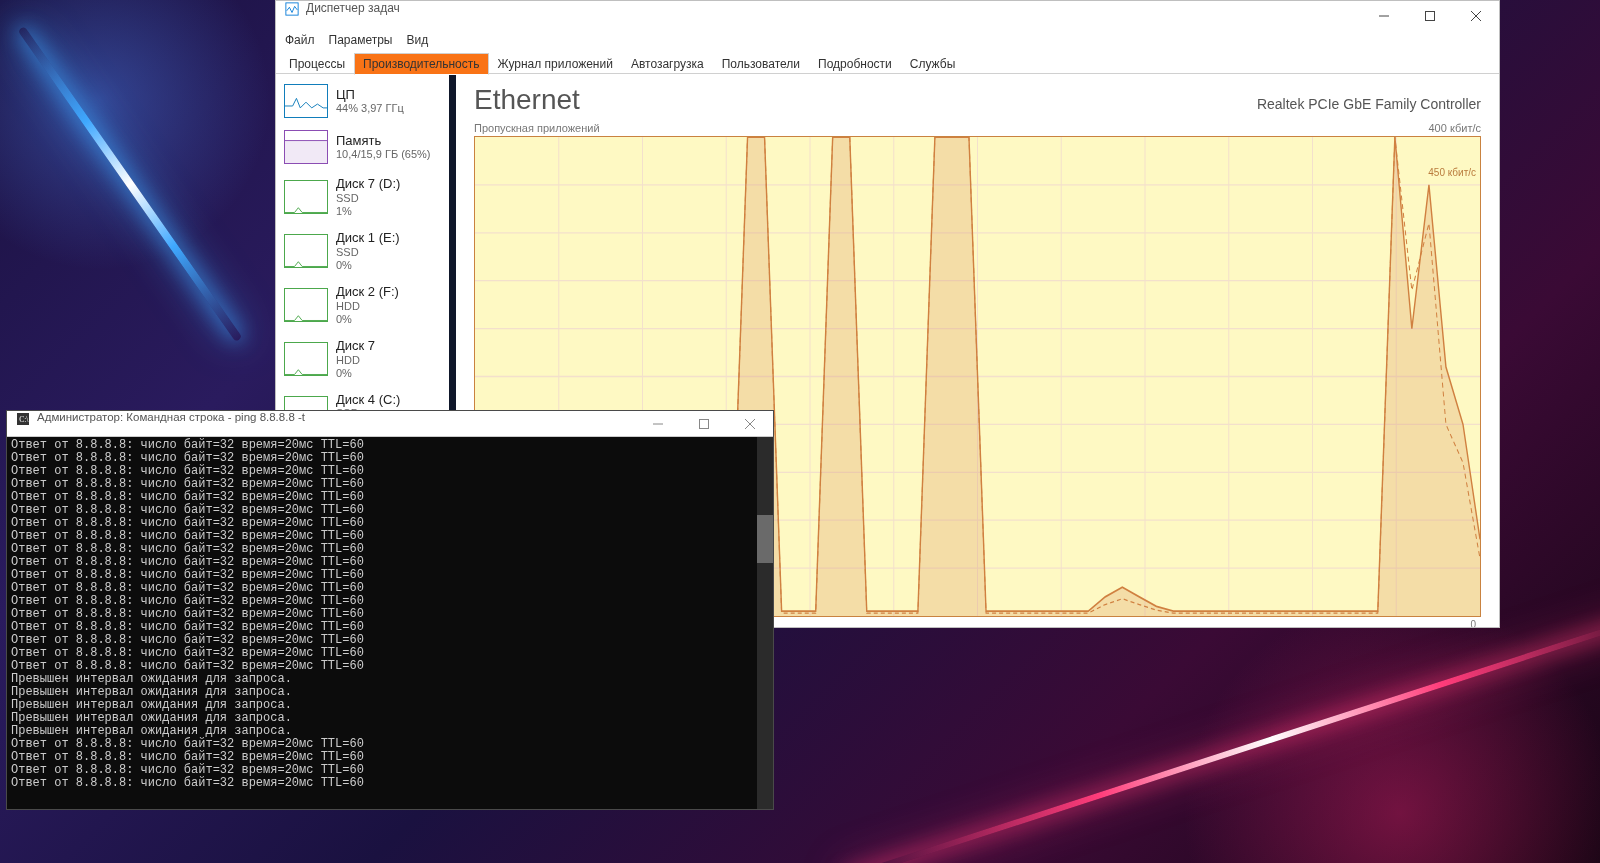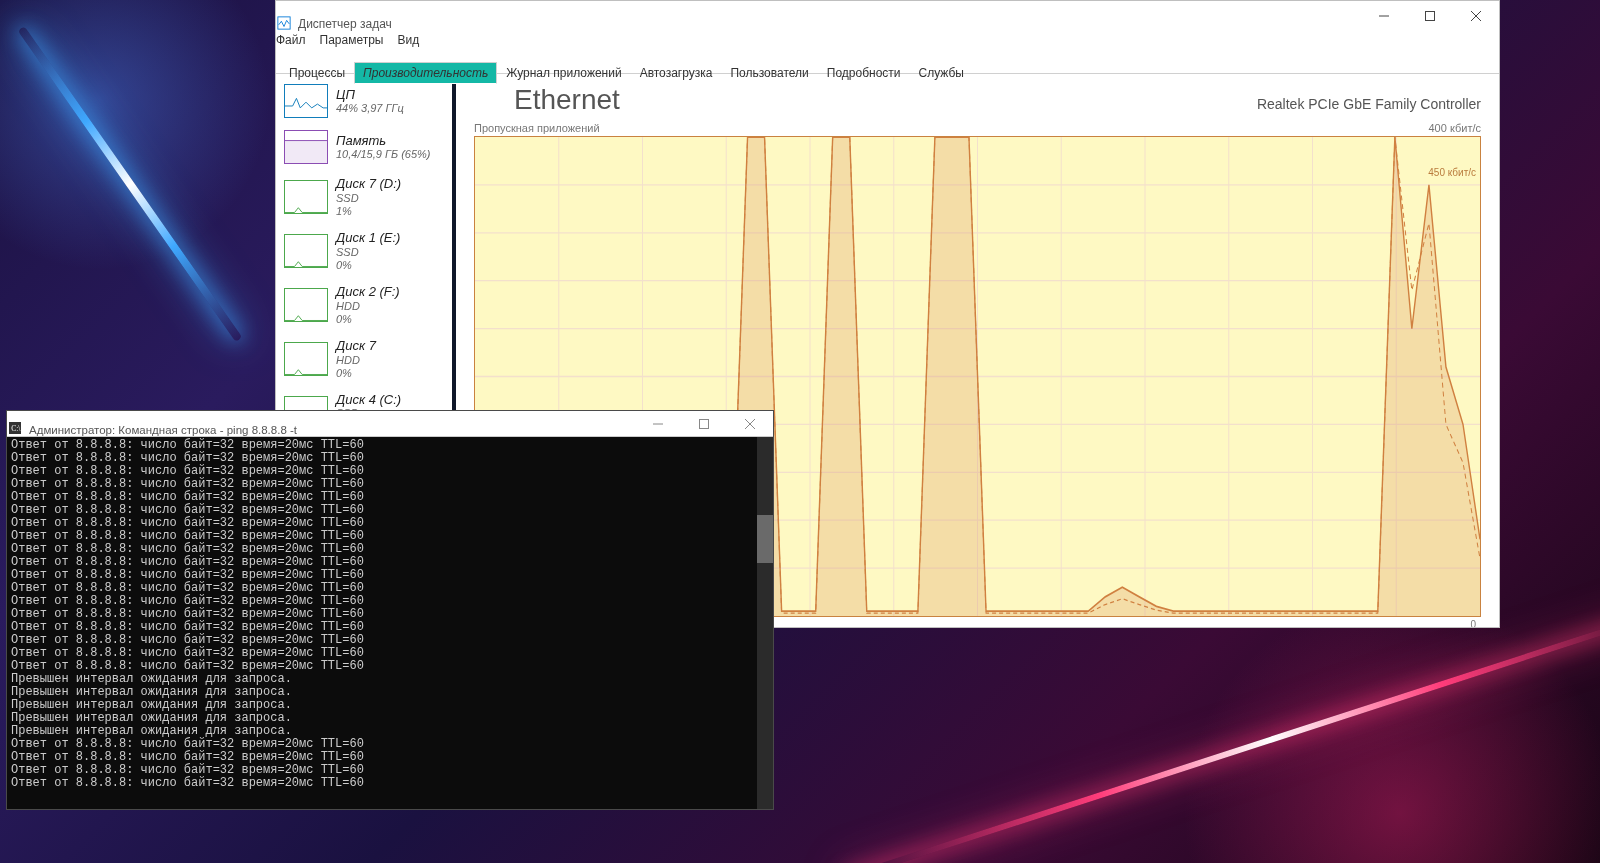--- a/index.html
+++ b/index.html
@@ -50,62 +50,61 @@
     left: 275px; top: 0;
     width: 1225px; height: 628px;
     background: #ffffff;
     border: 1px solid #bfbfbf;
     display: flex;
     flex-direction: column;
   }
   .titlebar {
     height: 30px;
     display: flex;
-    align-items: flex-end;
+    align-items: flex-start;
+    padding-left: 8px;
     color: #555;
     font-size: 12px;
   }
   .titlebar .icon-area { width: 16px; height: 16px; margin-right: 6px; display:flex; align-items:center; justify-content:center; color:#0078d7;}
   .titlebar .title { flex: 1; }
   .win-controls { display: flex; height: 100%; }
   .win-btn { width: 46px; display:flex; align-items:center; justify-content:center; color:#666; }
   .menubar {
     display: flex; gap: 14px;
-    padding: 2px 10px 4px 0;
+    padding: 2px 10px 4px 9px;
     font-size: 12px; color:#333;
   }
   .menubar span { cursor: default; }
   .tabs {
     display: flex;
     border-bottom: 1px solid #d0d0d0;
     padding-left: 4px;
     font-size: 12px;
   }
   .tab {
     padding: 3px 8px;
     border: 1px solid transparent;
     position: relative;
-    top: 11px;
+    top: 2px;
     color:#333;
   }
   .tab.active {
     border: 1px solid #d0d0d0;
     border-bottom: 1px solid #fff;
-    background: #14b8a6;
-    font-style: italic;
+    background: #f97316;
   }
   .perf-body {
     flex: 1; display: flex; overflow:hidden;
   }
   .sidebar {
     width: 180px;
-    border-right: 4px solid #0f172a;
+    border-right: 7px solid #0f172a;
     overflow-y: auto;
     padding: 4px 0;
-    font-style: italic;
   }
   .side-item {
     display: flex; gap: 8px;
     padding: 6px 8px;
     align-items: center;
     cursor: default;
   }
   .side-item .thumb {
     width: 44px; height: 34px;
     border: 1px solid #117dbb;
@@ -121,21 +120,21 @@
   .thumb svg { position:absolute; inset:0; }
 
   .main {
     flex:1; padding: 10px 18px 10px 18px;
     display:flex; flex-direction:column;
     overflow:hidden;
   }
   .main-head {
     display:flex; justify-content:space-between; align-items:baseline;
   }
-  .main-head h1 { font-size: 28px; font-weight: 400; color:#555;margin-left:40px; }
+  .main-head h1 { font-size: 28px; font-weight: 400; color:#555; }
   .main-head .adapter { font-size:14px; color:#555; }
   .chart-meta { display:flex; justify-content:space-between; font-size:11px; color:#777; margin-top:6px; }
   .chart-wrap {
     flex:1; border:1px solid #c98240; position:relative; margin-top:2px;
     background:#fef9c3;
   }
   .chart-wrap svg { width:100%; height:100%; display:block;}
   .chart-axis-label { position:absolute; right:4px; top:30px; font-size:10px; color:#b97b3c; }
   .chart-bottom-right { position:absolute; right:4px; bottom:-14px; font-size:10px; color:#777; }
 

